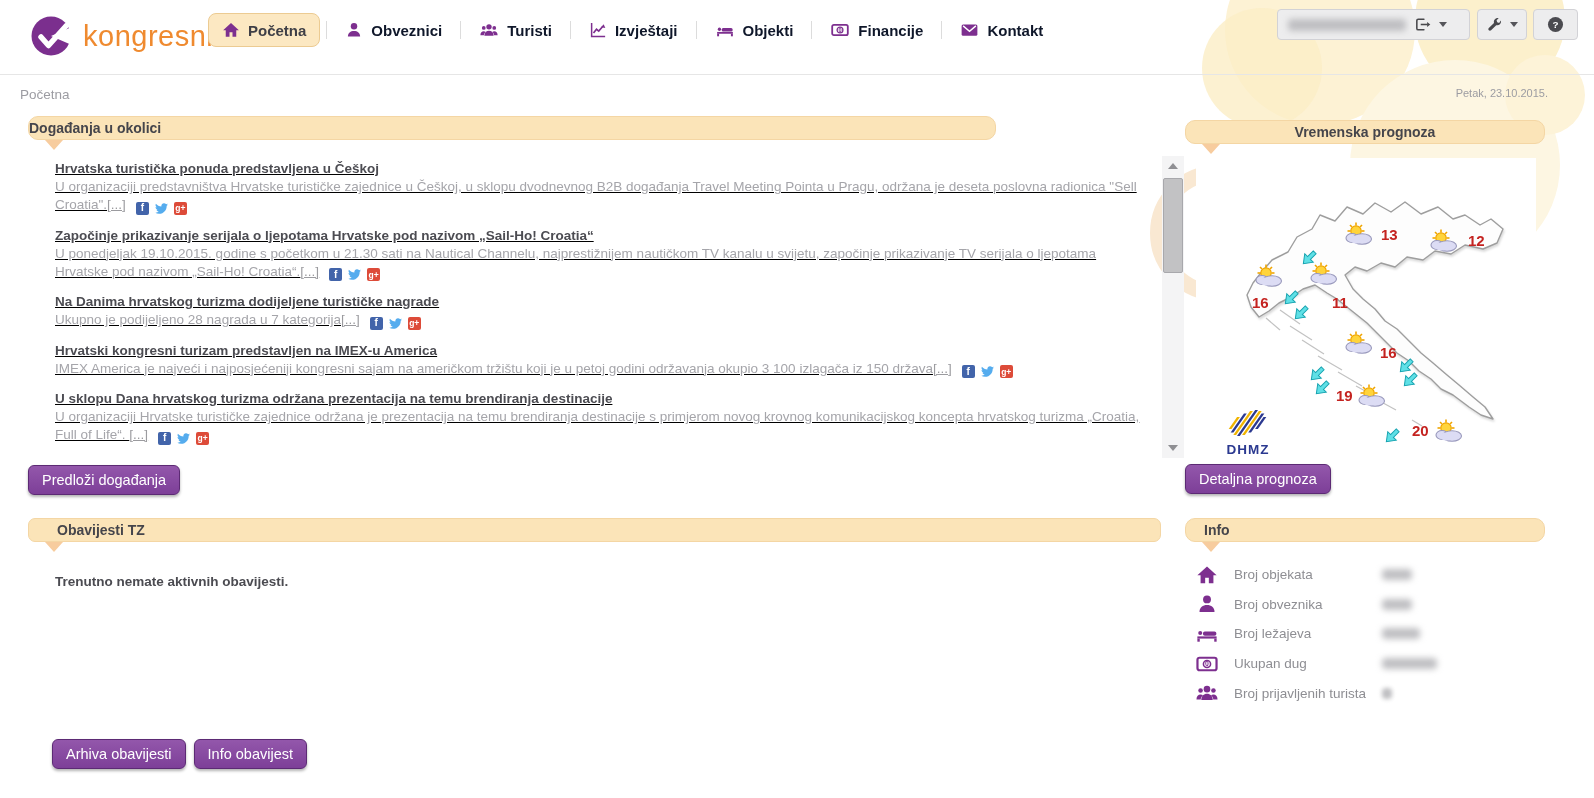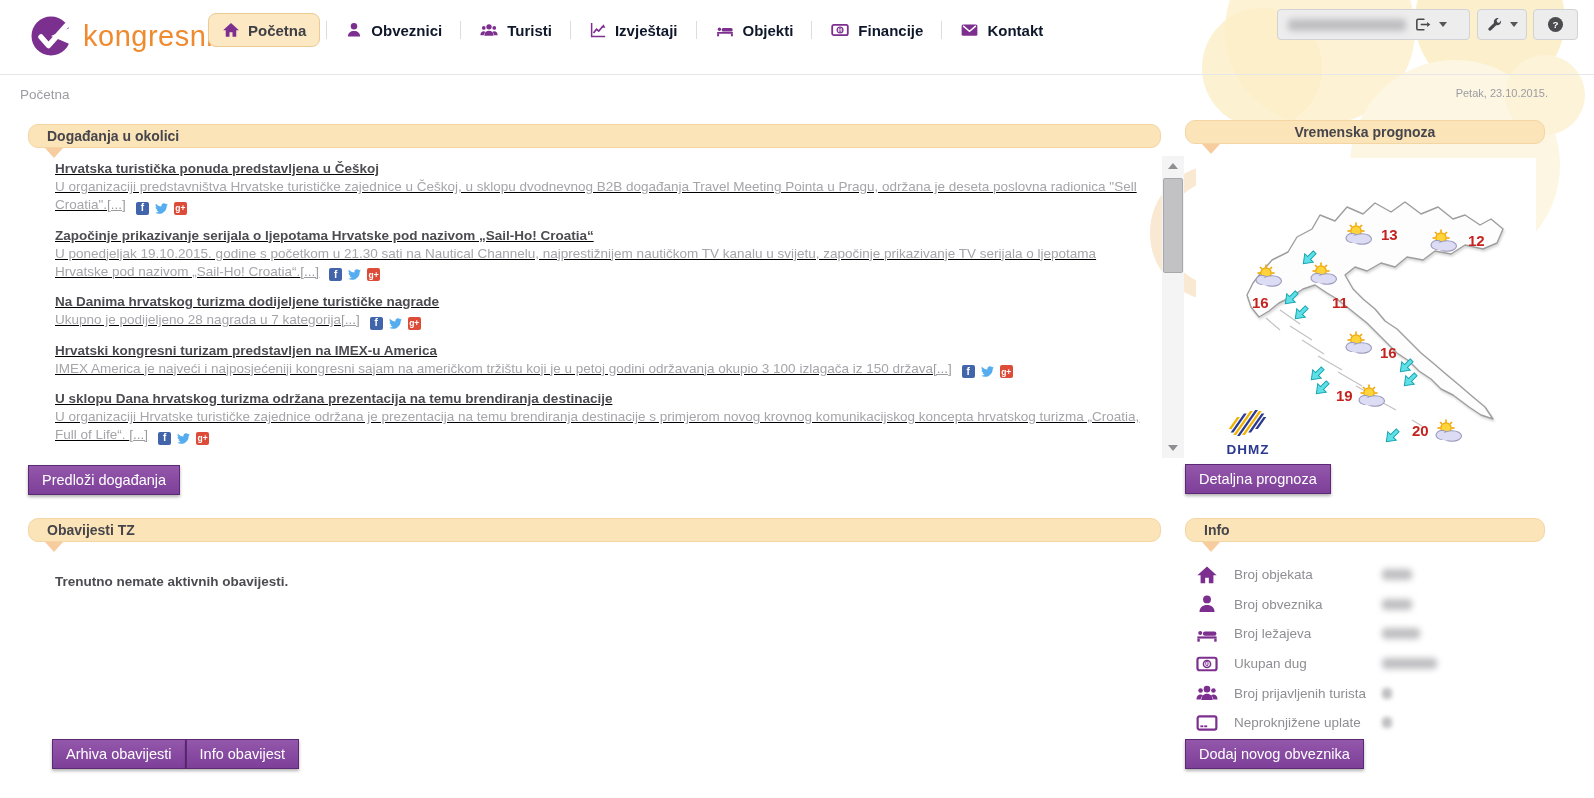--- a/index.html
+++ b/index.html
@@ -34,22 +34,22 @@
   .user-blob{width:118px;height:12px;}
   .caret{width:0;height:0;border-left:4px solid transparent;border-right:4px solid transparent;border-top:5px solid #55555a;}
 
   
   #breadcrumb{position:absolute;left:20px;top:87px;font-size:13.5px;color:#9c9ca2;z-index:2;}
   #date{position:absolute;right:46px;top:87px;font-size:11px;color:#9c9ca2;z-index:2;}
 
   
   .panel-h{position:absolute;height:24px;background:#fbe4b8;border:1px solid #f4d6a4;border-radius:10px;display:flex;align-items:center;font-size:14px;font-weight:bold;color:#45454b;box-sizing:border-box;z-index:2;}
   .panel-h .tri{position:absolute;top:23px;width:0;height:0;border-left:9px solid transparent;border-right:9px solid transparent;border-top:10px solid #f7cc9e;}
-  #events-h{left:28px;top:124px;width:1133px;padding-left:18px;}
-  #notices-h{left:28px;top:518px;width:1133px;padding-left:18px;}
+  #events-h{left:28px;top:116px;width:968px;}
+  #notices-h{left:28px;top:518px;width:1133px;padding-left:28px;border-radius:7px;}
   #weather-h{left:1185px;top:120px;width:360px;justify-content:center;}
   #info-h{left:1185px;top:518px;width:360px;padding-left:18px;}
   .tri-l{left:16px;}
 
   
   #news{position:absolute;left:28px;top:156px;width:1156px;height:302px;z-index:1;}
   #news-inner{position:absolute;left:27px;top:4px;right:42px;text-decoration:underline;}
   .news-item{margin-bottom:12px;font-size:13.5px;line-height:18px;}
   .news-title{font-weight:bold;color:#4c4c52;}
   .news-body{color:#a5a5aa;}
@@ -63,25 +63,25 @@
   
   #scrollbar{position:absolute;right:0;top:0;width:22px;height:302px;background:#f4f4f5;}
   .sb-btn{position:absolute;left:0;width:22px;height:20px;display:flex;align-items:center;justify-content:center;cursor:pointer;}
   .sb-up{top:0;}
   .sb-down{bottom:0;}
   .tri-up{width:0;height:0;border-left:5px solid transparent;border-right:5px solid transparent;border-bottom:6px solid #8f8f93;}
   .tri-down{width:0;height:0;border-left:5px solid transparent;border-right:5px solid transparent;border-top:6px solid #8f8f93;}
   #sb-thumb{position:absolute;left:1px;top:22px;width:18px;height:93px;background:#c2c2c4;border:1px solid #a8a8ac;border-radius:2px;cursor:pointer;}
 
   
-  .pbtn{position:absolute;background:linear-gradient(#9357ab,#7d3f98);border:1px solid #5c2a74;border-radius:0;color:#fff;font-size:14.5px;padding:6px 13px;cursor:pointer;box-shadow:0 2px 3px rgba(0,0,0,.3);white-space:nowrap;z-index:2;font-family:"Liberation Sans", sans-serif;}
+  .pbtn{position:absolute;background:linear-gradient(#9357ab,#7d3f98);border:1px solid #5c2a74;border-radius:6px;color:#fff;font-size:14.5px;padding:6px 13px;cursor:pointer;box-shadow:0 2px 3px rgba(0,0,0,.3);white-space:nowrap;z-index:2;font-family:"Liberation Sans", sans-serif;}
   #btn-suggest{left:28px;top:465px;}
   #btn-detail{left:1185px;top:464px;}
   #btn-add{left:1185px;top:739px;}
-  #notice-btns{position:absolute;left:28px;top:739px;display:flex;z-index:2;padding-left:24px;}
+  #notice-btns{position:absolute;left:28px;top:739px;display:flex;gap:8px;z-index:2;padding-left:24px;}
   #notice-btns .pbtn{position:static;}
 
   #empty-msg{position:absolute;left:55px;top:574px;font-size:13.5px;font-weight:bold;color:#4b4b51;z-index:1;}
 
   
   #map{position:absolute;left:1196px;top:158px;z-index:1;}
   .temp{font-size:15px;font-weight:bold;fill:#c42320;}
 
   
   #info-rows{position:absolute;left:1196px;top:560px;width:348px;z-index:1;}
@@ -484,26 +484,16 @@
     </div>
     <div class="info-row">
       <span class="icon">
           <svg width="22" height="22">
             <use href="#i-people"></use>
           </svg>
         </span>
       <span class="info-label">Broj prijavljenih turista</span>
       <span class="blob iv5"></span>
     </div>
-    <div class="info-row">
-      <span class="icon">
-          <svg width="22" height="22">
-            <use href="#i-card"></use>
-          </svg>
-        </span>
-      <span class="info-label">Neproknjižene uplate</span>
-      <span class="blob iv6"></span>
-    </div>
-  </div>
-
-  <button class="pbtn" id="btn-add">Dodaj novog obveznika</button>
+  </div>
+
 
 </div>
 
 </body></html>

